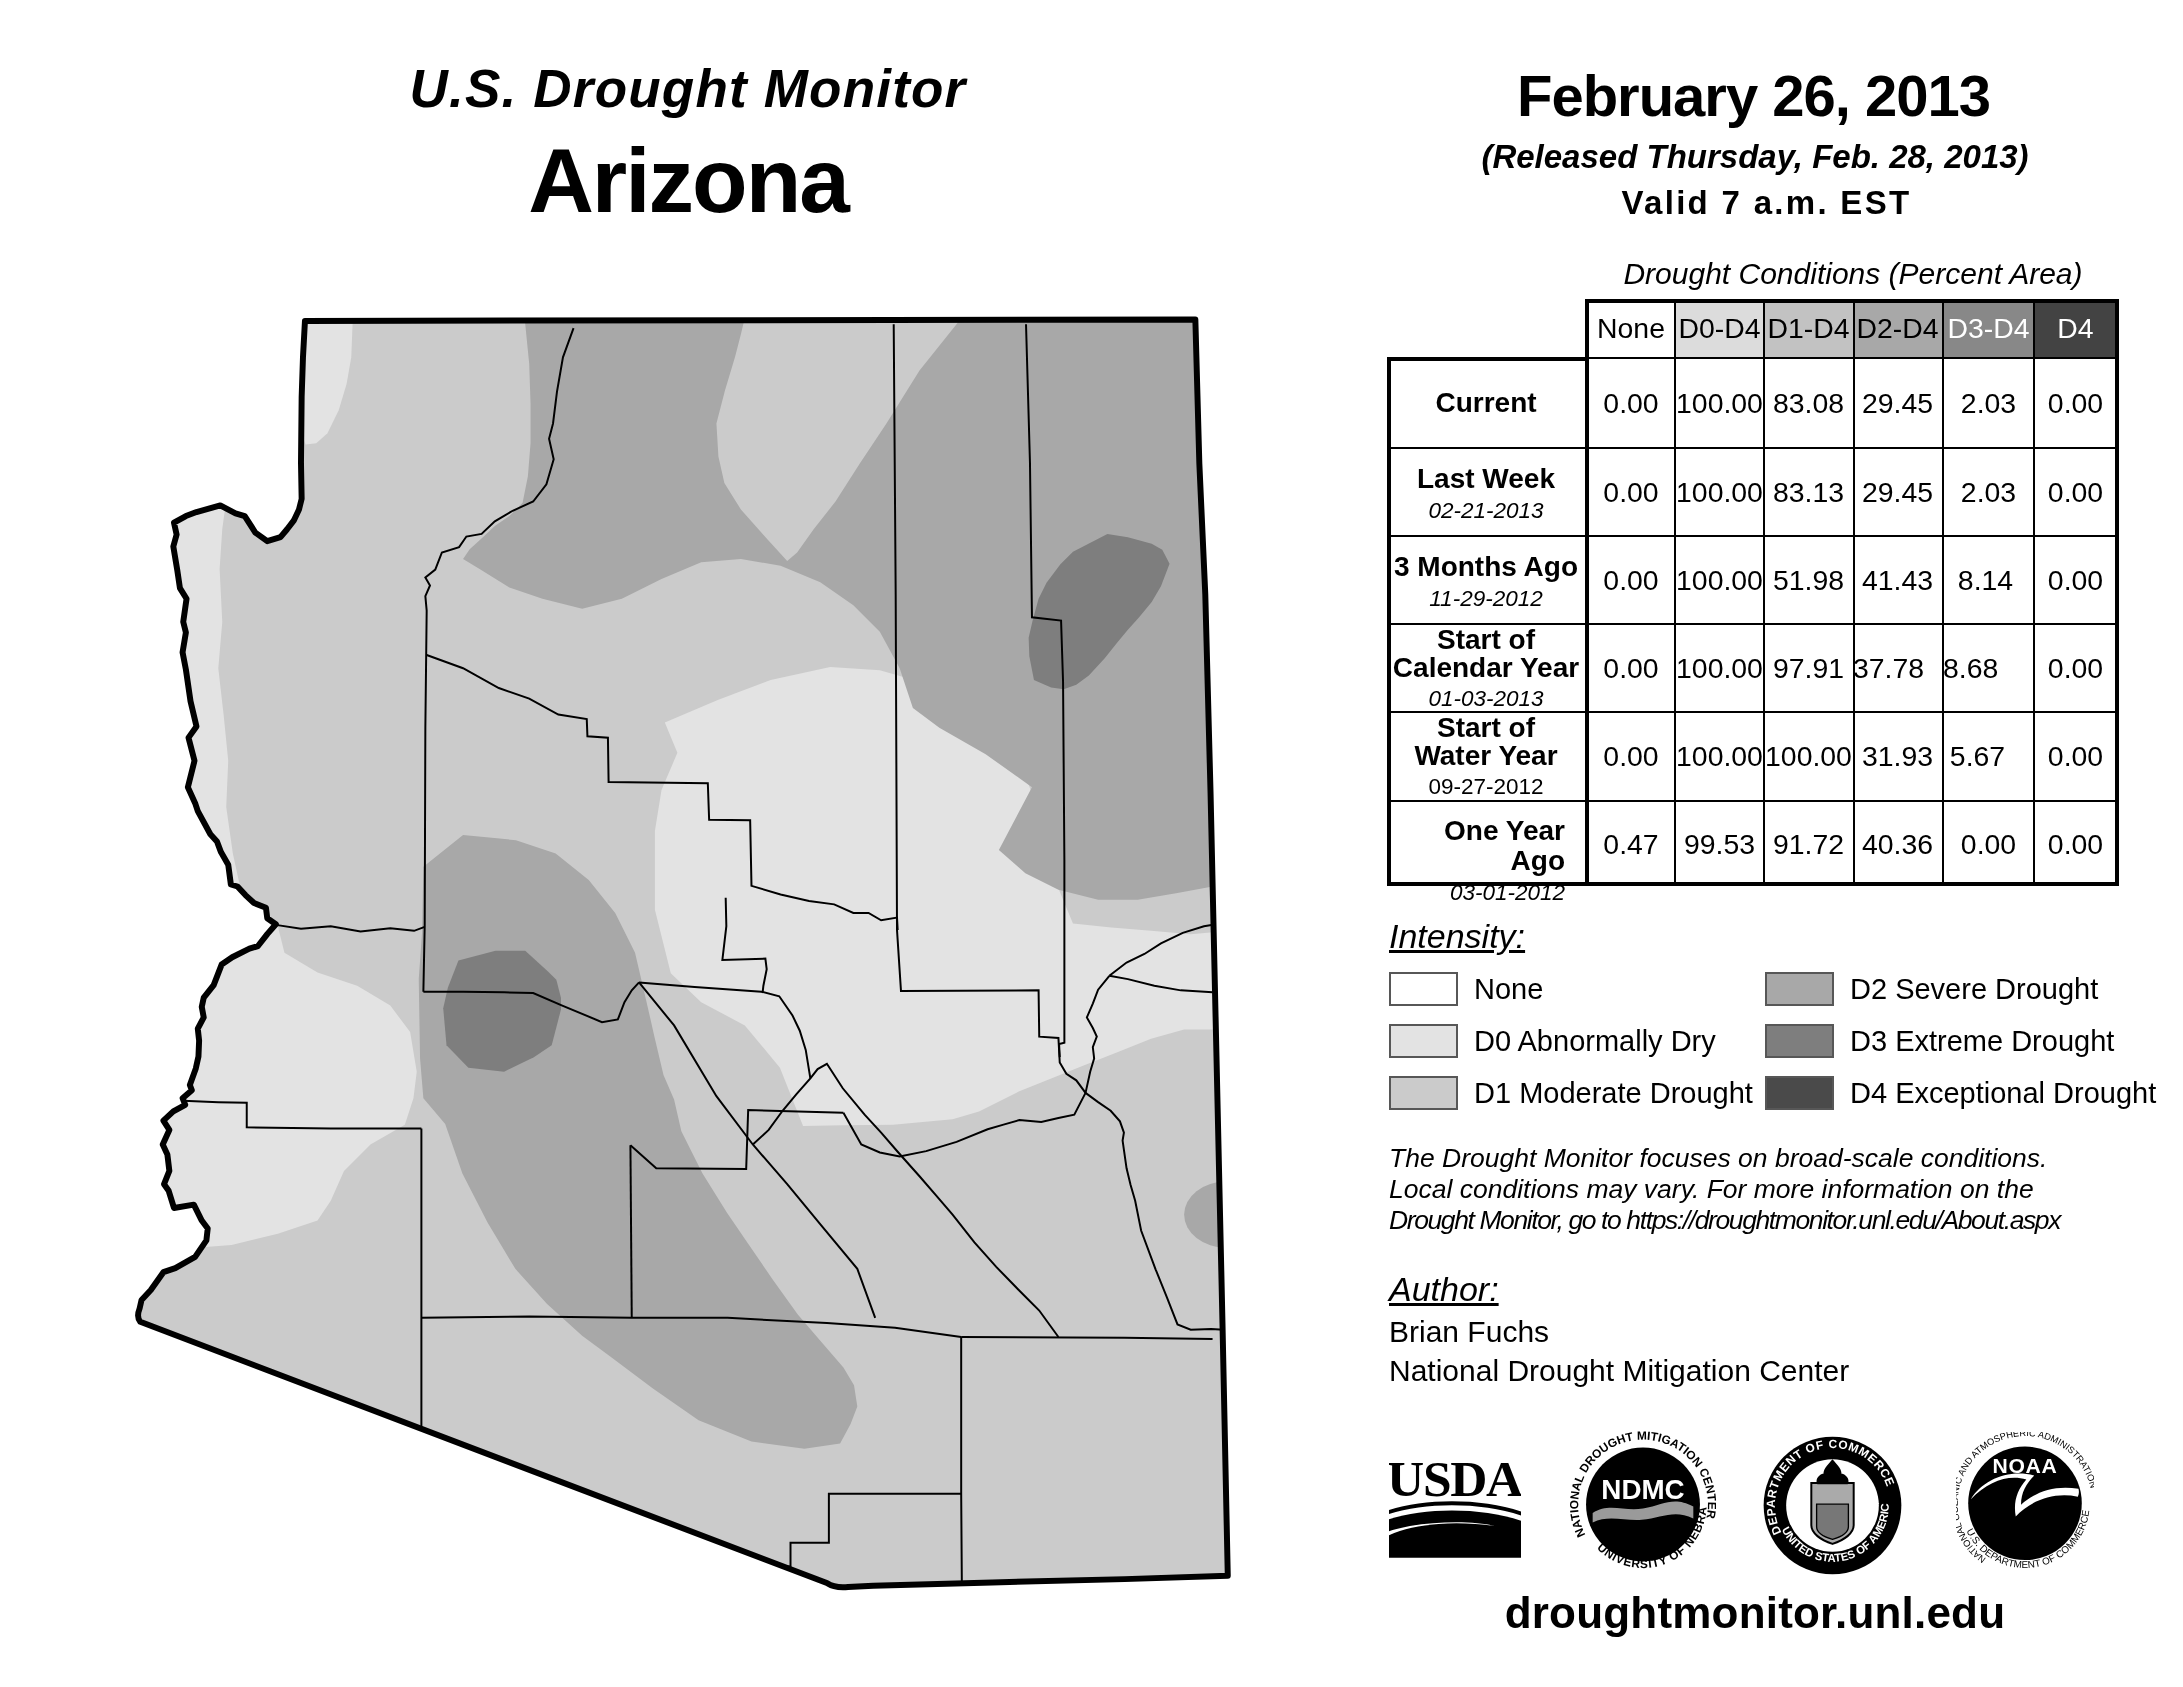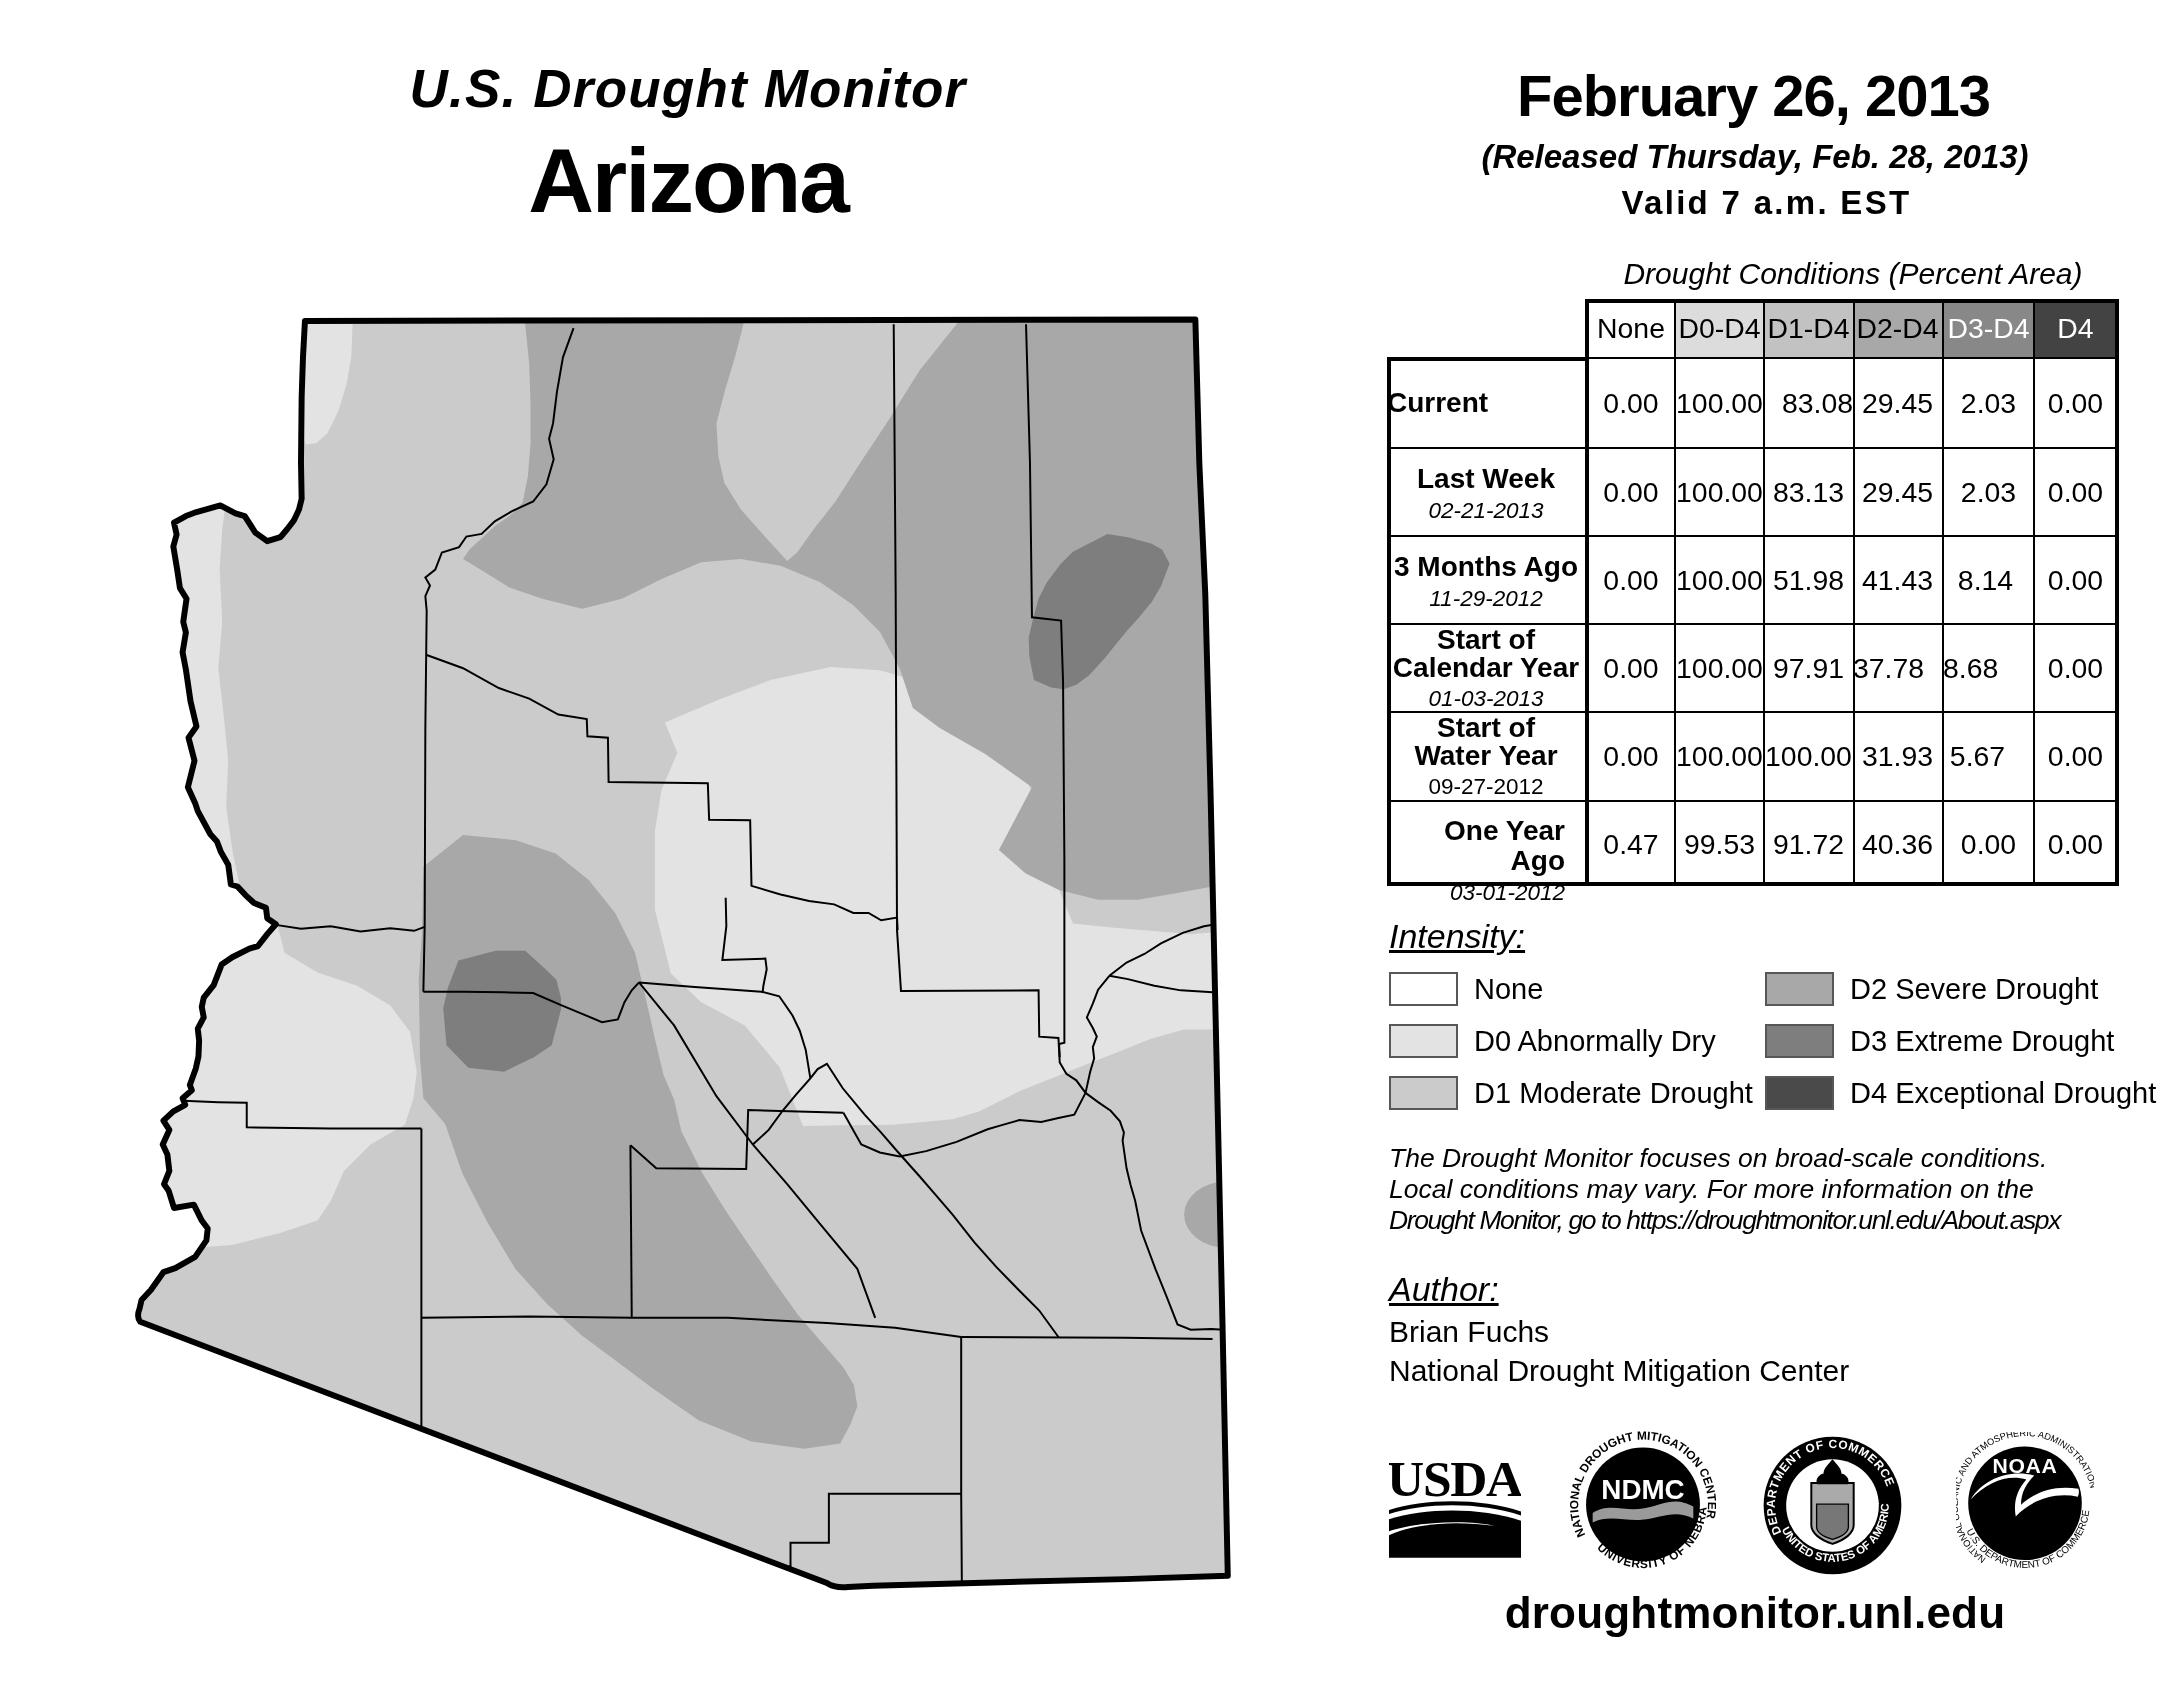--- a/index.html
+++ b/index.html
@@ -124,24 +124,24 @@
   <div class="abs" style="left:555px;top:2px;width:2px;height:584px;background:#000;"></div>
   <div class="abs" style="left:646px;top:2px;width:2px;height:584px;background:#000;"></div>
 
   <div class="abs" style="left:200px;top:58px;width:532px;height:2px;background:#000;"></div>
   <div class="abs" style="left:2px;top:148px;width:730px;height:2px;background:#000;"></div>
   <div class="abs" style="left:2px;top:236px;width:730px;height:2px;background:#000;"></div>
   <div class="abs" style="left:2px;top:324px;width:730px;height:2px;background:#000;"></div>
   <div class="abs" style="left:2px;top:412px;width:730px;height:2px;background:#000;"></div>
   <div class="abs" style="left:2px;top:501px;width:730px;height:2px;background:#000;"></div>
 
-  <div class="abs" style="left:0px;top:89px;width:198px;font-weight:bold;font-size:28px;line-height:30px;">Current</div>
+  <div class="abs" style="left:0px;top:89px;width:198px;text-align:center;font-weight:bold;font-size:28px;line-height:30px;">Current</div>
   <div class="abs" style="left:200px;top:88px;width:88px;text-align:center;">0.00</div>
   <div class="abs" style="left:288px;top:88px;width:89px;text-align:center;">100.00</div>
-  <div class="abs" style="left:377px;top:88px;width:89px;text-align:right;">83.08</div>
+  <div class="abs" style="left:377px;top:88px;width:89px;text-align:center;">83.08</div>
   <div class="abs" style="left:466px;top:88px;width:89px;text-align:center;">29.45</div>
   <div class="abs" style="left:556px;top:88px;width:91px;text-align:center;">2.03</div>
   <div class="abs" style="left:646px;top:88px;width:85px;text-align:center;">0.00</div>
 
   <div class="abs" style="left:0px;top:165px;width:198px;text-align:center;font-weight:bold;font-size:28px;line-height:30px;">Last Week<br><span style="font-weight:normal;font-style:italic;font-size:22.5px;">02-21-2013</span></div>
   <div class="abs" style="left:200px;top:177px;width:88px;text-align:center;">0.00</div>
   <div class="abs" style="left:288px;top:177px;width:89px;text-align:center;">100.00</div>
   <div class="abs" style="left:377px;top:177px;width:89px;text-align:center;">83.13</div>
   <div class="abs" style="left:466px;top:177px;width:89px;text-align:center;">29.45</div>
   <div class="abs" style="left:556px;top:177px;width:91px;text-align:center;">2.03</div>

